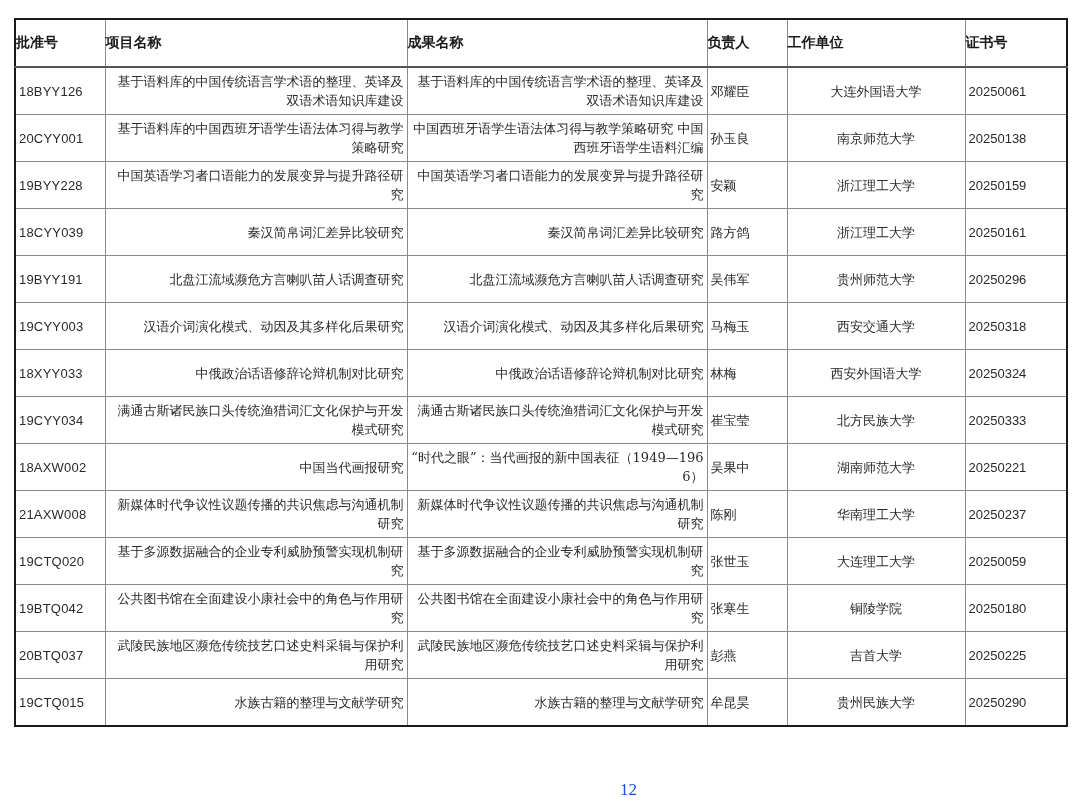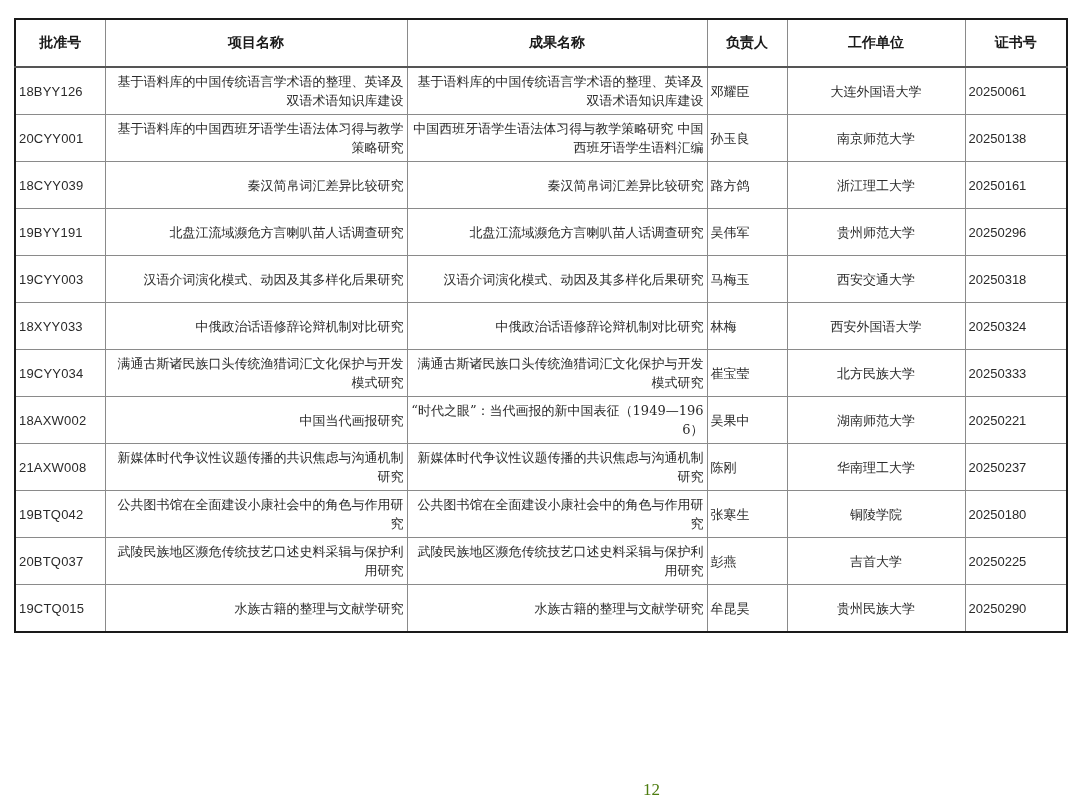--- a/index.html
+++ b/index.html
@@ -35,21 +35,21 @@
     table.award-table col.c-lead  { width: 80px; }
     table.award-table col.c-unit  { width: 178px; }
     table.award-table col.c-cert  { width: 102px; }
 
     table.award-table th {
       height: 46px;
       font-family: "DejaVu Sans", "Liberation Sans", sans-serif;
       font-weight: bold;
       font-size: 14px;
       color: #1a1a1a;
-      text-align: center;
+      text-align: left;
       vertical-align: middle;
       border-left: 1px solid #8a8a8a;
       border-right: 1px solid #8a8a8a;
       border-bottom: 2px solid #555;
       padding: 0;
     }
     table.award-table td {
       height: 46px;
       border: 1px solid #8a8a8a;
       font-size: 13px;
@@ -70,24 +70,24 @@
     .clip {
       display: block;
       max-height: 44px;
       overflow: hidden;
     }
     .page-number {
       position: absolute;
       left: 620px;
       top: 780px;
       width: 40px;
-      text-align: right;
+      text-align: left;
       font-family: "Liberation Serif", "DejaVu Serif", serif;
       font-size: 17px;
-      color: #4d7c0f;
+      color: #1d4ed8;
     }
   </style>
 </head>
 <body>
 
 <div class="page">
   <table class="award-table">
     <colgroup>
       <col class="c-id">
         <col class="c-proj">
@@ -119,20 +119,28 @@
         <td class="id-cell">20CYY001</td>
         <td class="text-cell">基于语料库的中国西班牙语学生语法体习得与教学策略研究</td>
         <td class="text-cell">
             <span class="clip">中国西班牙语学生语法体习得与教学策略研究 中国西班牙语学生语料汇编</span>
           </td>
         <td class="lead-cell">孙玉良</td>
         <td class="unit-cell">南京师范大学</td>
         <td class="cert-cell">20250138</td>
       </tr>
       <tr>
+        <td class="id-cell">19BYY228</td>
+        <td class="text-cell">中国英语学习者口语能力的发展变异与提升路径研究</td>
+        <td class="text-cell">中国英语学习者口语能力的发展变异与提升路径研究</td>
+        <td class="lead-cell">安颖</td>
+        <td class="unit-cell">浙江理工大学</td>
+        <td class="cert-cell">20250159</td>
+      </tr>
+      <tr>
         <td class="id-cell">18CYY039</td>
         <td class="text-cell">秦汉简帛词汇差异比较研究</td>
         <td class="text-cell">秦汉简帛词汇差异比较研究</td>
         <td class="lead-cell">路方鸽</td>
         <td class="unit-cell">浙江理工大学</td>
         <td class="cert-cell">20250161</td>
       </tr>
       <tr>
         <td class="id-cell">19BYY191</td>
         <td class="text-cell">北盘江流域濒危方言喇叭苗人话调查研究</td>
@@ -173,20 +181,28 @@
         <td class="unit-cell">湖南师范大学</td>
         <td class="cert-cell">20250221</td>
       </tr>
       <tr>
         <td class="id-cell">21AXW008</td>
         <td class="text-cell">新媒体时代争议性议题传播的共识焦虑与沟通机制研究</td>
         <td class="text-cell">新媒体时代争议性议题传播的共识焦虑与沟通机制研究</td>
         <td class="lead-cell">陈刚</td>
         <td class="unit-cell">华南理工大学</td>
         <td class="cert-cell">20250237</td>
+      </tr>
+      <tr>
+        <td class="id-cell">19CTQ020</td>
+        <td class="text-cell">基于多源数据融合的企业专利威胁预警实现机制研究</td>
+        <td class="text-cell">基于多源数据融合的企业专利威胁预警实现机制研究</td>
+        <td class="lead-cell">张世玉</td>
+        <td class="unit-cell">大连理工大学</td>
+        <td class="cert-cell">20250059</td>
       </tr>
       <tr>
         <td class="id-cell">19BTQ042</td>
         <td class="text-cell">公共图书馆在全面建设小康社会中的角色与作用研究</td>
         <td class="text-cell">公共图书馆在全面建设小康社会中的角色与作用研究</td>
         <td class="lead-cell">张寒生</td>
         <td class="unit-cell">铜陵学院</td>
         <td class="cert-cell">20250180</td>
       </tr>
       <tr>

